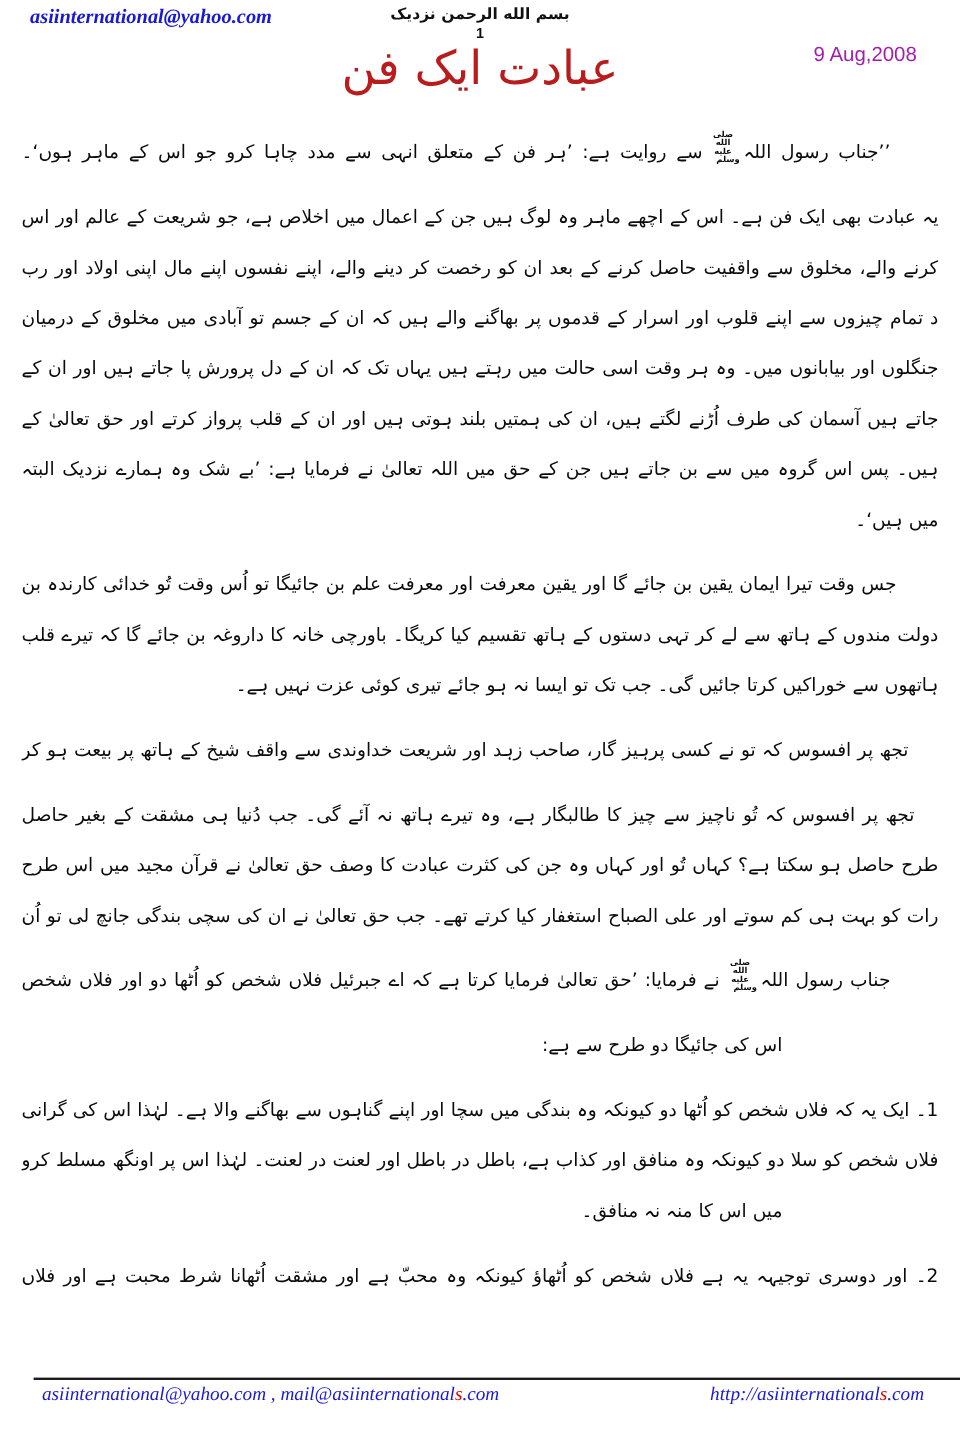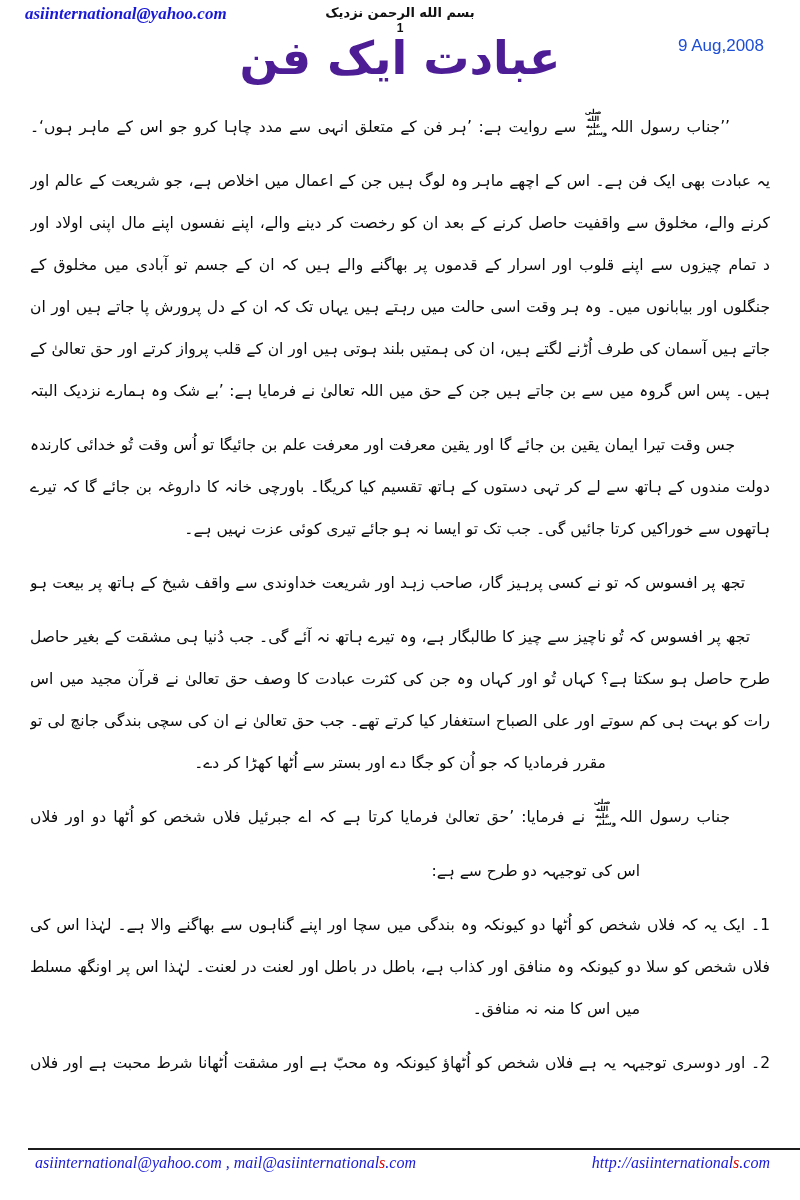--- a/index.html
+++ b/index.html
@@ -20,29 +20,29 @@
   .bismillah {
     position: absolute; left: 0; right: 0; top: 5px; text-align: center;
     direction: rtl; font-weight: bold; font-size: 13px; color: #111;
   }
   .pagenum {
     position: absolute; left: 0; right: 0; top: 21px; text-align: center;
     font-family: "Liberation Sans", sans-serif; font-weight: bold; font-size: 12px;
   }
   .title {
     position: absolute; left: 0; right: 0; top: 32px; text-align: center;
-    direction: rtl; font-weight: bold; font-size: 46px; line-height: 52px; color: #4c1d95;
+    direction: rtl; font-weight: normal; font-size: 39px; line-height: 52px; color: #b91c1c;
   }
   .date {
     position: absolute; right: 36px; top: 36px;
-    font-family: "Liberation Sans", sans-serif; font-size: 17px; color: #1d4ed8;
+    font-family: "Liberation Sans", sans-serif; font-size: 17px; color: #a21caf;
   }
 
   
-  .bodytext { padding: 0 30px; }
+  .bodytext { padding: 0 18px; }
   .ln {
     direction: rtl; height: 42px; line-height: 42px; overflow: hidden;
     font-size: 15.5px; color: #0b0b0b; text-align: right;
   }
   .just   { text-align: justify; text-align-last: justify; }
   .center { text-align: center; text-align-last: center; }
   .ind20  { text-indent: 20px; }
   .ind25  { text-indent: 25px; }
   .ind35  { text-indent: 35px; }
   .ind40  { text-indent: 40px; }
@@ -82,32 +82,32 @@
   <div class="bodytext">
     <div class="ln just ind40">
       <span>’’جناب رسول اللہ</span><span class="saw">صلى الله عليه وسلم</span><span>سے روایت ہے: ’ہر فن کے متعلق انہی سے مدد چاہا کرو جو اس کے ماہر ہوں‘۔</span>
     </div>
     <div class="ln just gap">یہ عبادت بھی ایک فن ہے۔ اس کے اچھے ماہر وہ لوگ ہیں جن کے اعمال میں اخلاص ہے، جو شریعت کے عالم اور اس پر عمل</div>
     <div class="ln just">کرنے والے، مخلوق سے واقفیت حاصل کرنے کے بعد ان کو رخصت کر دینے والے، اپنے نفسوں اپنے مال اپنی اولاد اور رب کے سوا</div>
     <div class="ln just">د تمام چیزوں سے اپنے قلوب اور اسرار کے قدموں پر بھاگنے والے ہیں کہ ان کے جسم تو آبادی میں مخلوق کے درمیان ہیں اور قلوب</div>
     <div class="ln just">جنگلوں اور بیابانوں میں۔ وہ ہر وقت اسی حالت میں رہتے ہیں یہاں تک کہ ان کے دل پرورش پا جاتے ہیں اور ان کے بازو مضبوط ہو</div>
     <div class="ln just">جاتے ہیں آسمان کی طرف اُڑنے لگتے ہیں، ان کی ہمتیں بلند ہوتی ہیں اور ان کے قلب پرواز کرتے اور حق تعالیٰ کے قریب جا پہنچتے</div>
     <div class="ln just">ہیں۔ پس اس گروہ میں سے بن جاتے ہیں جن کے حق میں اللہ تعالیٰ نے فرمایا ہے: ’بے شک وہ ہمارے نزدیک البتہ بہترین لوگوں</div>
+    <div class="ln">میں ہیں‘۔</div>
     <div class="ln just ind35 gap">جس وقت تیرا ایمان یقین بن جائے گا اور یقین معرفت اور معرفت علم بن جائیگا تو اُس وقت تُو خدائی کارندہ بن جائے گا کہ</div>
     <div class="ln just">دولت مندوں کے ہاتھ سے لے کر تہی دستوں کے ہاتھ تقسیم کیا کریگا۔ باورچی خانہ کا داروغہ بن جائے گا کہ تیرے قلب اور باطن کے</div>
     <div class="ln">ہاتھوں سے خوراکیں کرتا جائیں گی۔ جب تک تو ایسا نہ ہو جائے تیری کوئی عزت نہیں ہے۔</div>
     <div class="ln just ind25 gap">تجھ پر افسوس کہ تو نے کسی پرہیز گار، صاحب زہد اور شریعت خداوندی سے واقف شیخ کے ہاتھ پر بیعت ہو کر تہذیب نہیں پائی۔</div>
     <div class="ln just ind20 gap">تجھ پر افسوس کہ تُو ناچیز سے چیز کا طالبگار ہے، وہ تیرے ہاتھ نہ آئے گی۔ جب دُنیا ہی مشقت کے بغیر حاصل نہیں ہوتی تو قرب حق کسی</div>
     <div class="ln just">طرح حاصل ہو سکتا ہے؟ کہاں تُو اور کہاں وہ جن کی کثرت عبادت کا وصف حق تعالیٰ نے قرآن مجید میں اس طرح ذکر فرمایا ہے کہ وہ</div>
     <div class="ln just">رات کو بہت ہی کم سوتے اور علی الصباح استغفار کیا کرتے تھے۔ جب حق تعالیٰ نے ان کی سچی بندگی جانچ لی تو اُن کے لئے (فرشتہ)</div>
-    <div class="ln center">مقرر فرمادیا کہ جو اُن کو جگا دے اور بستر سے اُٹھا کھڑا کر دے۔</div>
     <div class="ln just ind40 gap">
       <span>جناب رسول اللہ</span><span class="saw">صلى الله عليه وسلم</span><span>نے فرمایا: ’حق تعالیٰ فرمایا کرتا ہے کہ اے جبرئیل فلاں شخص کو اُٹھا دو اور فلاں شخص کو سلا دو‘۔</span>
     </div>
-    <div class="ln ind130 gap">اس کی توجیہہ دو طرح سے ہے:</div>
+    <div class="ln ind130 gap">اس کی جائیگا دو طرح سے ہے:</div>
     <div class="ln just gap">1۔ ایک یہ کہ فلاں شخص کو اُٹھا دو کیونکہ وہ بندگی میں سچا اور اپنے گناہوں سے بھاگنے والا ہے۔ لہٰذا اس کی گرانی اور نیند کو دور کر دو اور</div>
     <div class="ln just">فلاں شخص کو سلا دو کیونکہ وہ منافق اور کذاب ہے، باطل در باطل اور لعنت در لعنت۔ لہٰذا اس پر اونگھ مسلط کرو تا کہ میں شب بیداروں</div>
     <div class="ln ind130">میں اس کا منہ نہ منافق۔</div>
     <div class="ln just gap">2۔ اور دوسری توجیہہ یہ ہے فلاں شخص کو اُٹھاؤ کیونکہ وہ محبّ ہے اور مشقت اُٹھانا شرط محبت ہے اور فلاں شخص کو سلا دو اس لیے کہ وہ</div>
   </div>
 
   <div class="footer">
     <div class="hr"></div>
     <div class="f-left"><span>asiinternational@yahoo.com , mail@asiinternational</span><span class="red-s">s</span><span>.com</span></div>
     <div class="f-right"><span>http://asiinternational</span><span class="red-s">s</span><span>.com</span></div>

